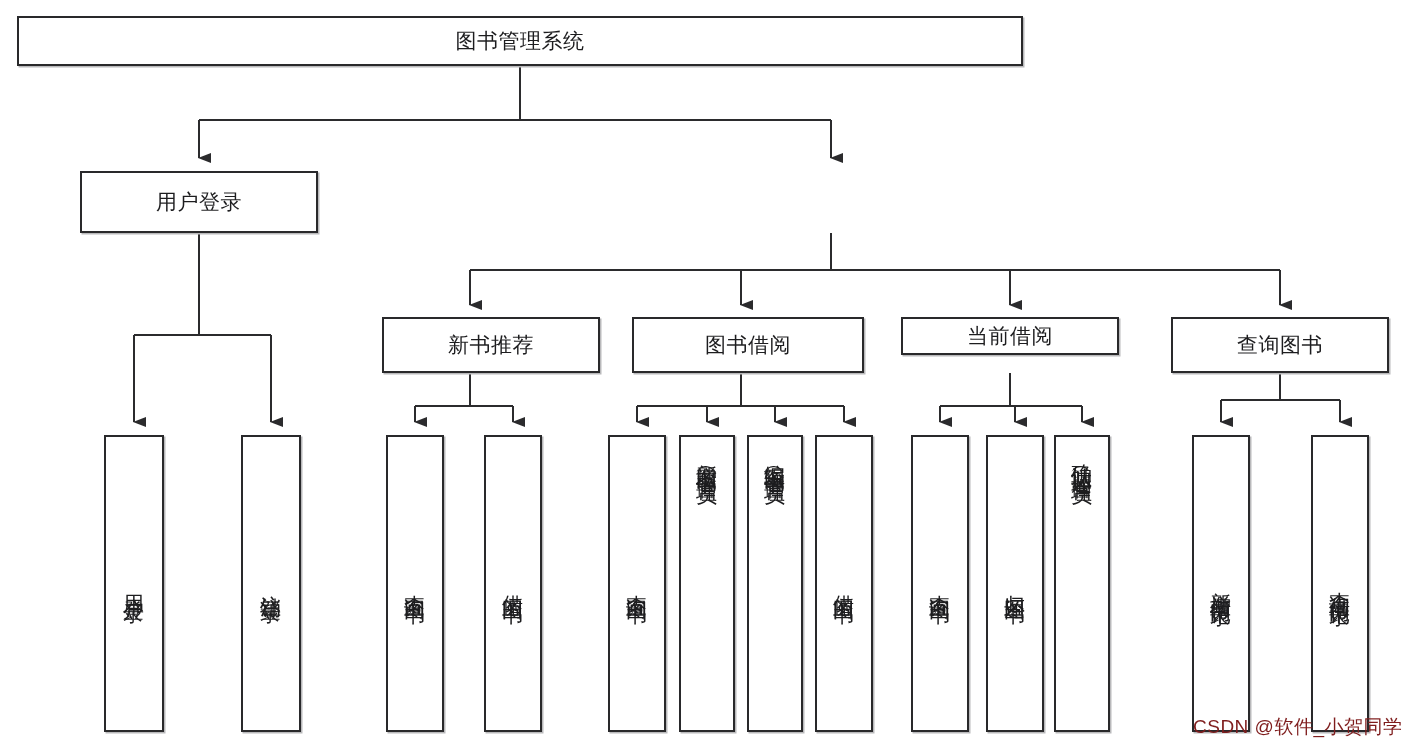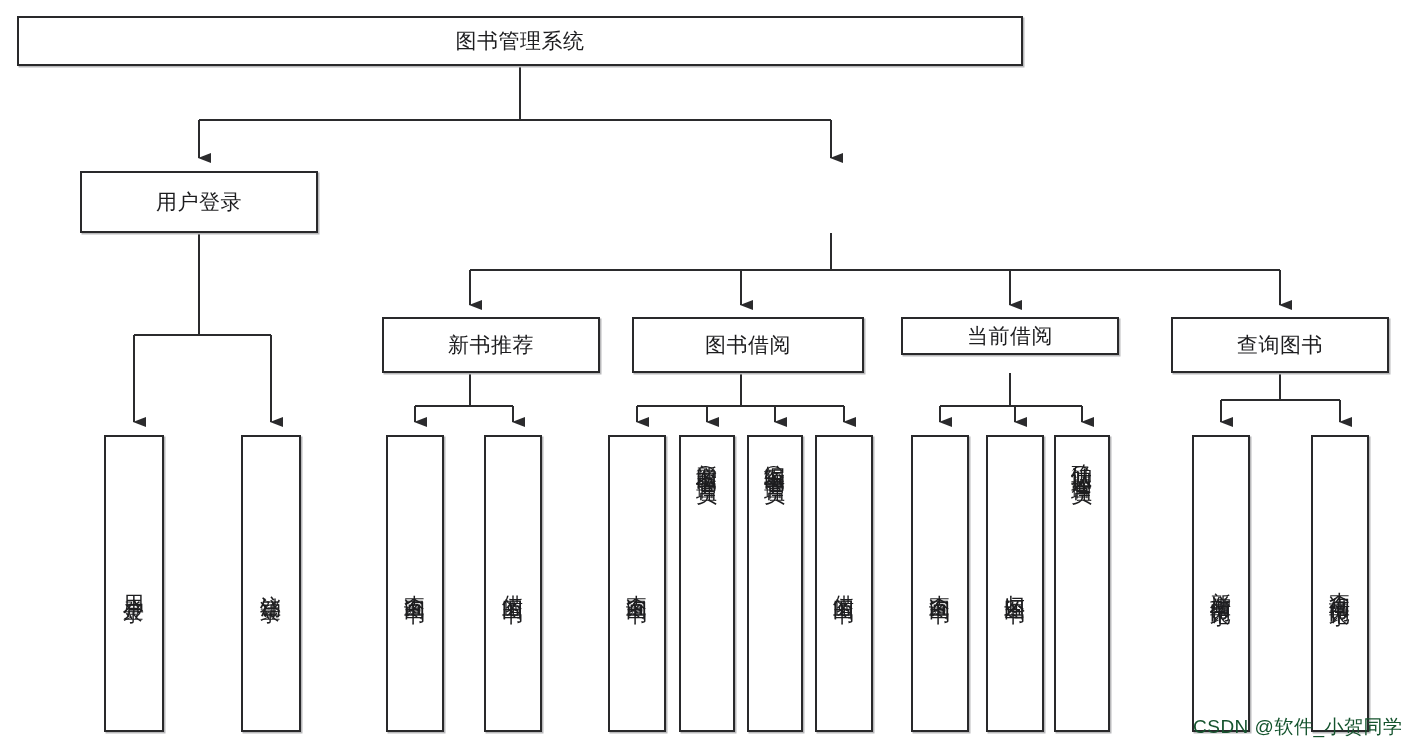--- a/index.html
+++ b/index.html
@@ -53,21 +53,21 @@
     writing-mode: vertical-rl;
     text-orientation: upright;
     white-space: nowrap;
   }
   .node.vertical.top-aligned {
     justify-content: flex-start;
     padding-top: 10px;
   }
   .watermark {
     position: absolute;
-    color: #14532d;
+    color: #7f1d1d;
     font-size: 19px;
     letter-spacing: 0.5px;
     white-space: nowrap;
     pointer-events: none;
   }
 </style>
 </head>
 <body>
 
 <div id="diagram-root">

